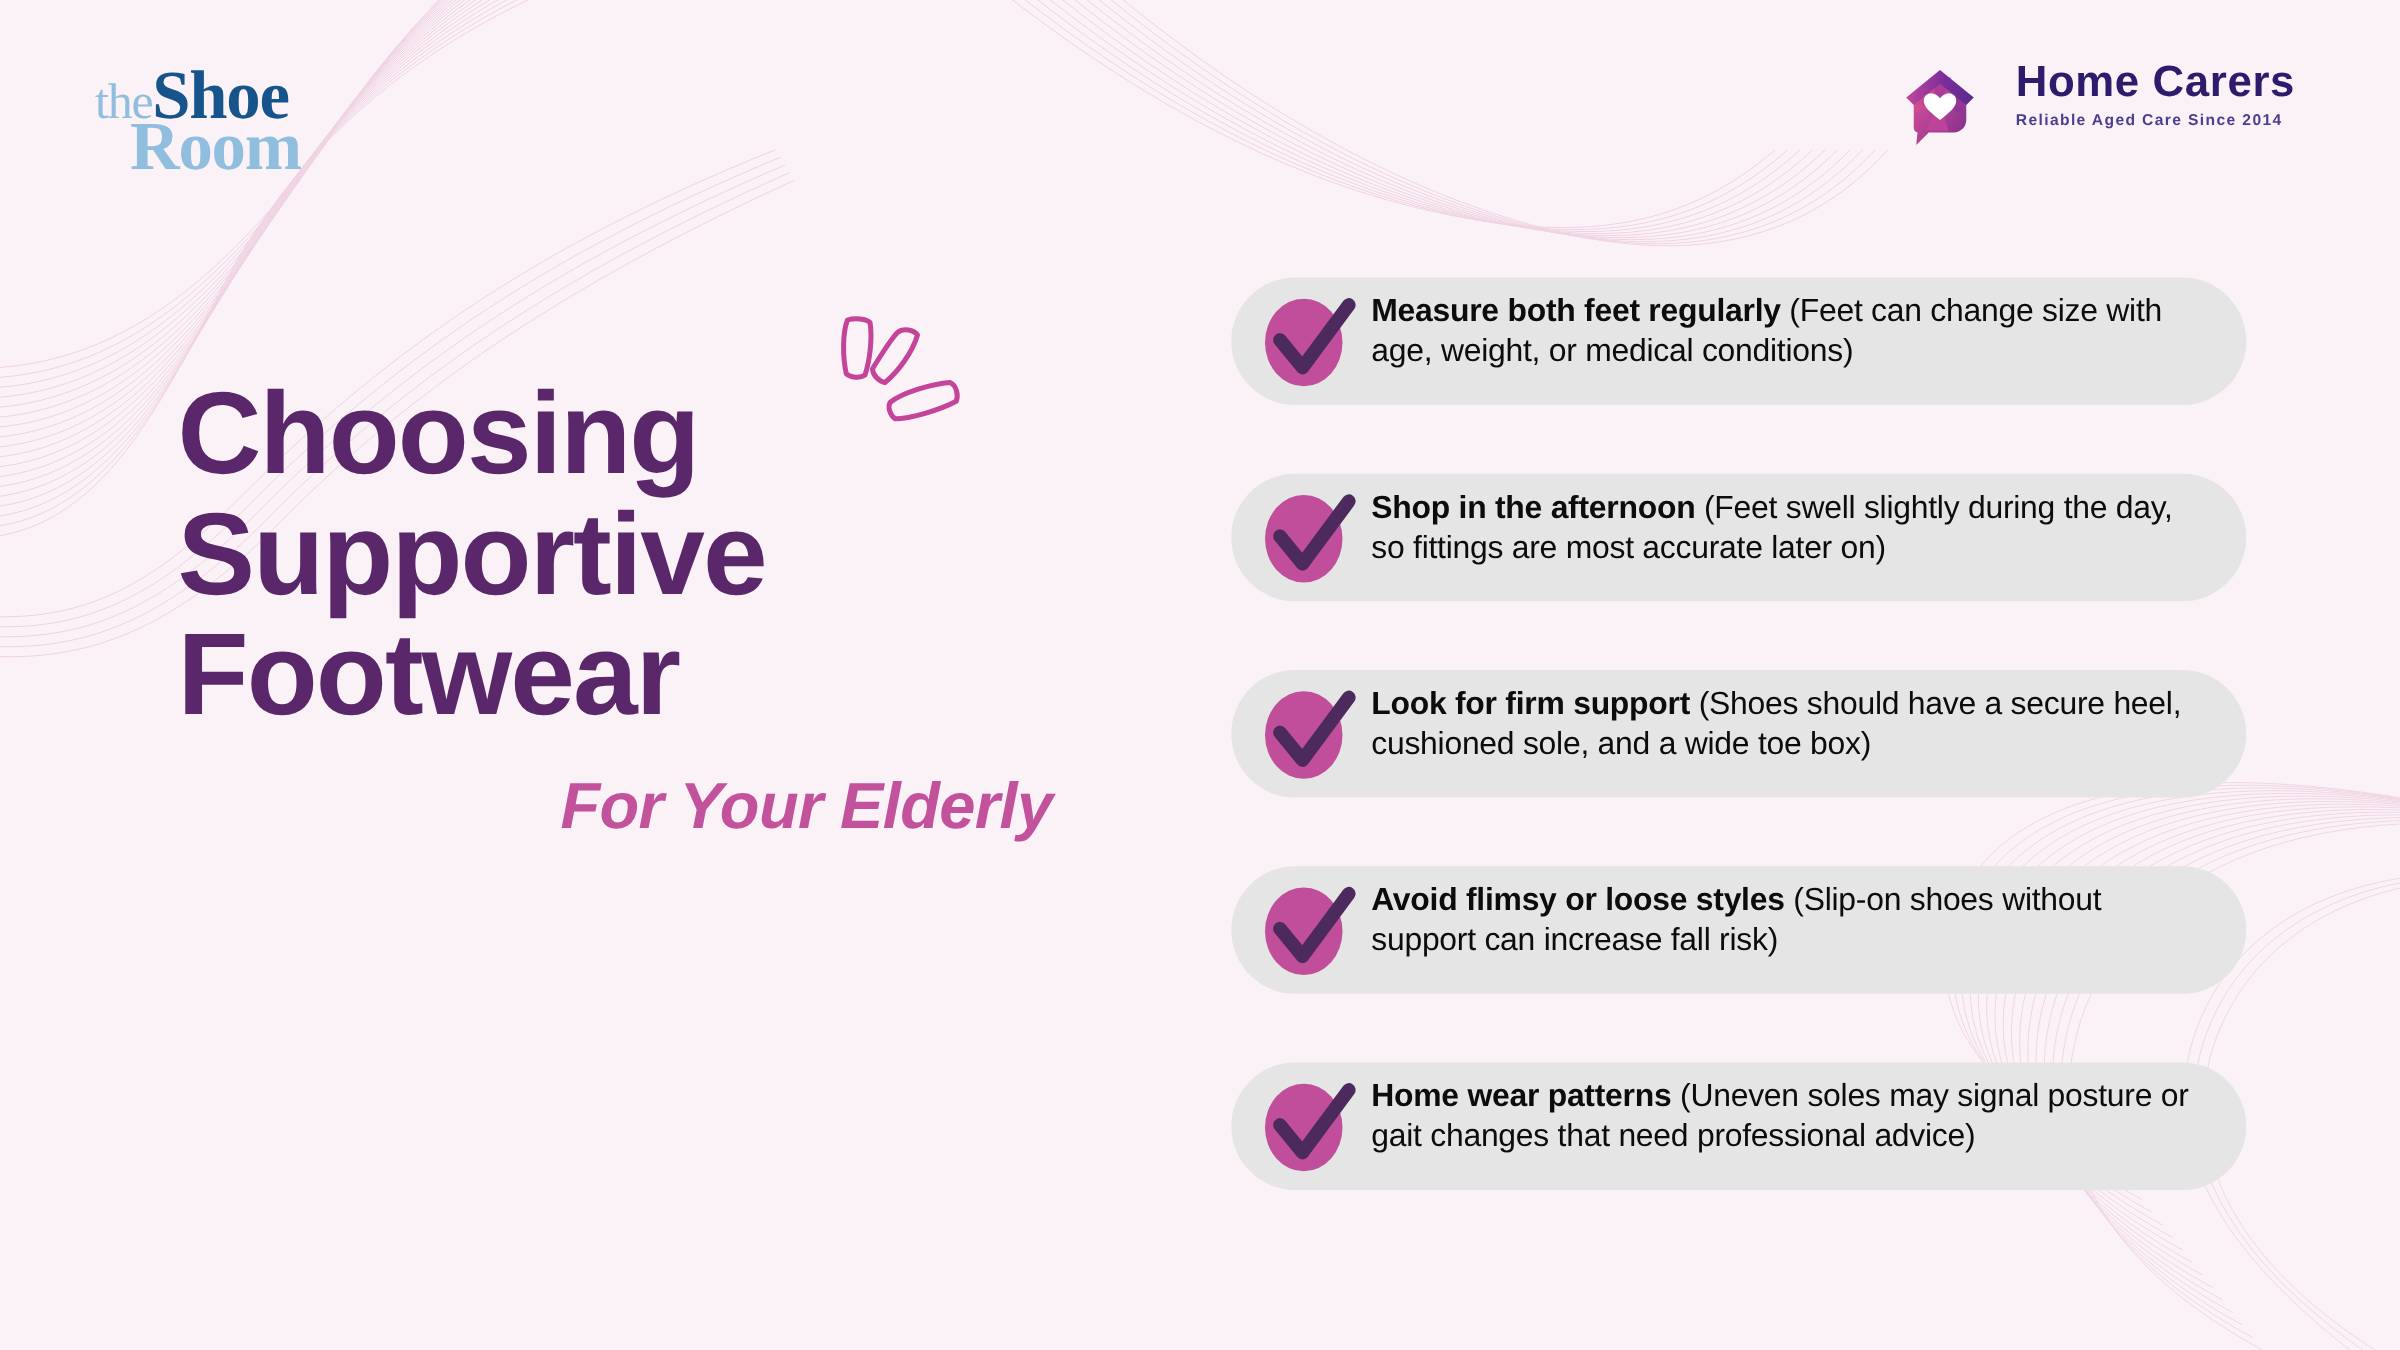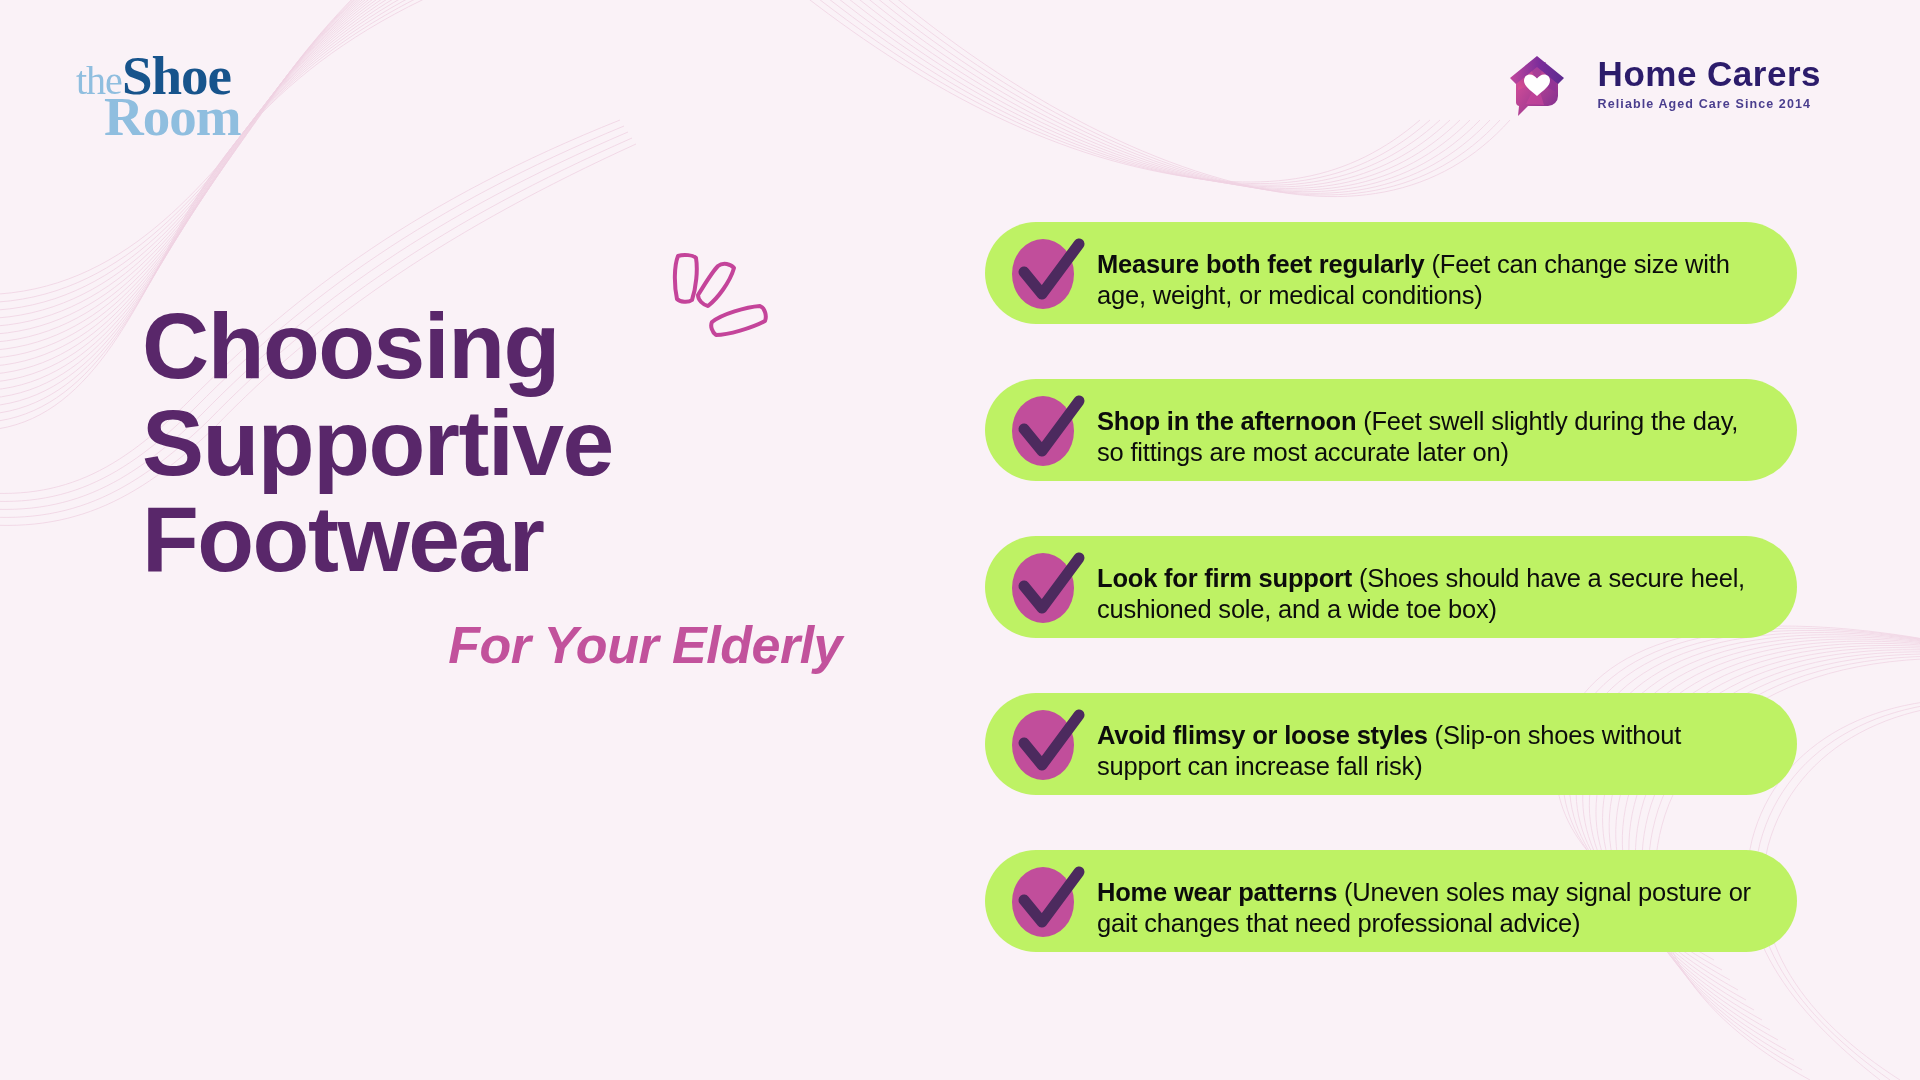--- a/index.html
+++ b/index.html
@@ -52,24 +52,23 @@
     font-weight:bold;
     color:#8FBEDF;
     letter-spacing:-1px;
     margin-left:28px;
     margin-top:-6px;
   }
 
   
   .homecarers-logo {
     position:absolute;
-    right:99px; top:48px;
+    right:84px; top:48px;
     z-index:5;
     display:flex;
-    align-items:center;
     gap:30px;
   }
   .hc-mark { width:62px; height:70px; flex:0 0 auto; }
   .hc-text { display:flex; flex-direction:column; }
   .hc-name {
     font-size:35px;
     font-weight:bold;
     color:#2C1C6B;
     letter-spacing:0.5px;
     line-height:1;
@@ -123,25 +122,25 @@
     position:absolute;
     left:985px; top:222px;
     width:812px;
     z-index:4;
     display:flex;
     flex-direction:column;
     gap:55px;
   }
   .check-item {
     position:relative;
-    background:#bef264;
+    background:#e5e5e5;
     border-radius:70px;
     min-height:88px;
     display:flex;
-    align-items:flex-end;
+    align-items:flex-start;
     padding:12px 34px 12px 26px;
   }
   .check-icon {
     position:relative;
     flex:0 0 auto;
     width:72px;
     height:78px;
     margin-right:14px;
   }
   .check-icon svg { display:block; width:100%; height:100%; overflow:visible; }

